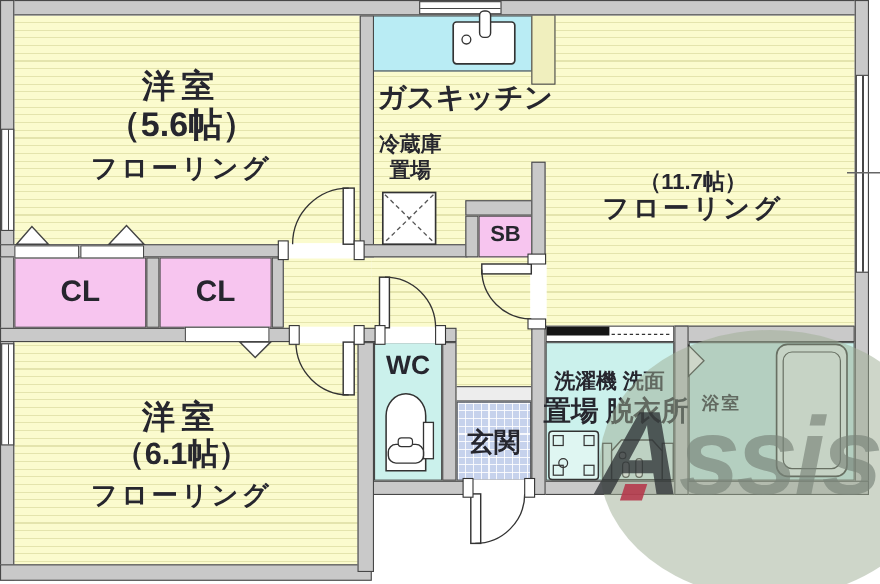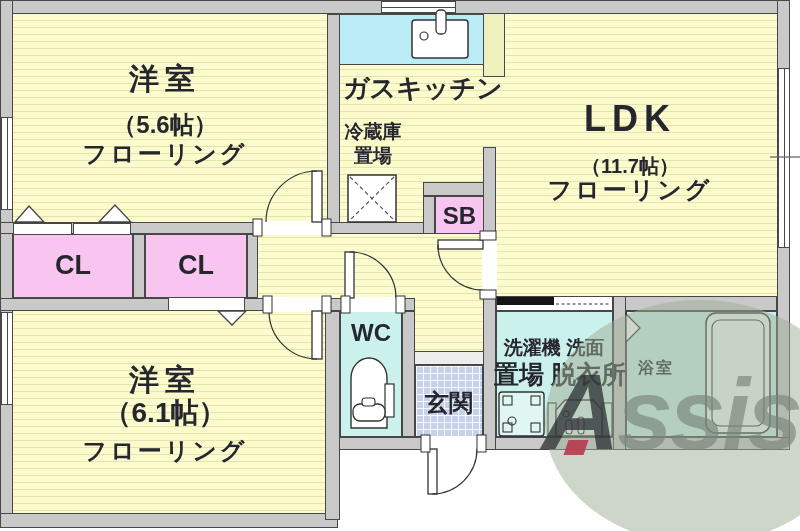--- a/index.html
+++ b/index.html
@@ -139,32 +139,31 @@
     <rect x="706" y="313" width="64" height="120" rx="10" fill="#eef9f6" stroke="#333" stroke-width="1.5"></rect>
     <rect x="712" y="320" width="52" height="106" rx="8" fill="none" stroke="#333" stroke-width="1.1"></rect>
 
     <polygon points="626,314 640,328 626,342" fill="#fff" stroke="#333" stroke-width="1.2"></polygon>
 
     <line x1="556" y1="304" x2="611" y2="304" stroke="#333" stroke-width="1.2" stroke-dasharray="3 2.5"></line>
     <line x1="770" y1="157" x2="800" y2="157" stroke="#666" stroke-width="1.3"></line>
   </svg>
 
   <div class="lbl" style="left:25px;top:62px;width:280px;font-size:30px;letter-spacing:6px;">洋室</div>
-  <div class="lbl" style="left:25px;top:111px;width:280px;font-size:24px;">（5.6帖）</div>
+  <div class="lbl" style="left:25px;top:96px;width:280px;font-size:31px;">（5.6帖）</div>
   <div class="lbl" style="left:25px;top:140px;width:280px;font-size:24px;letter-spacing:3px;">フローリング</div>
 
   <div class="lbl" style="left:343px;top:74px;font-size:26px;">ガスキッチン</div>
   <div class="lbl" style="left:340px;top:121px;width:66px;font-size:19px;">冷蔵庫</div>
   <div class="lbl" style="left:340px;top:145px;width:66px;font-size:19px;">置場</div>
 
-  <div class="lbl" style="left:490px;top:98px;width:280px;font-size:36px;letter-spacing:6px;">LDK</div>
   <div class="lbl" style="left:490px;top:155px;width:280px;font-size:20px;">（11.7帖）</div>
   <div class="lbl" style="left:490px;top:176px;width:280px;font-size:24px;letter-spacing:3px;">フローリング</div>
 
-  <div class="lbl" style="left:435px;top:202px;width:49px;font-size:24px;">SB</div>
+  <div class="lbl" style="left:435px;top:202px;width:49px;font-size:20px;">SB</div>
   <div class="lbl" style="left:13px;top:250px;width:120px;font-size:27px;">CL</div>
   <div class="lbl" style="left:145px;top:250px;width:102px;font-size:27px;">CL</div>
 
   <div class="lbl" style="left:25px;top:363px;width:280px;font-size:30px;letter-spacing:6px;">洋室</div>
   <div class="lbl" style="left:25px;top:397px;width:280px;font-size:28px;">（6.1帖）</div>
   <div class="lbl" style="left:25px;top:437px;width:280px;font-size:24px;letter-spacing:3px;">フローリング</div>
 
   <div class="lbl" style="left:340px;top:319px;width:62px;font-size:24px;">WC</div>
   <div class="lbl" style="left:415px;top:389px;width:68px;font-size:24px;">玄関</div>
   <div class="lbl" style="left:494px;top:337px;width:120px;font-size:19px;">洗濯機 洗面</div>

